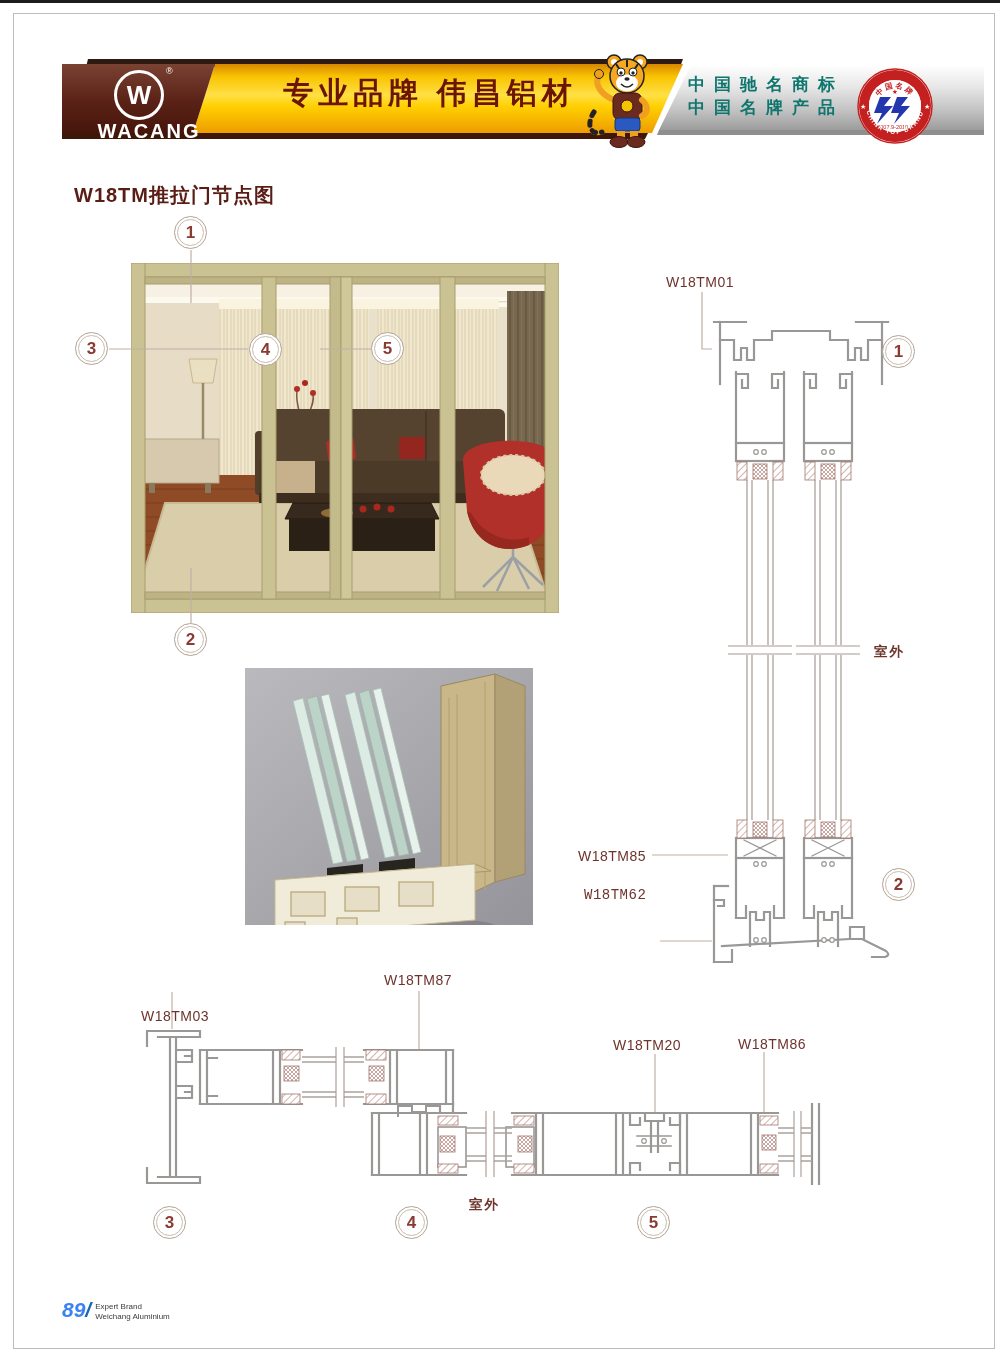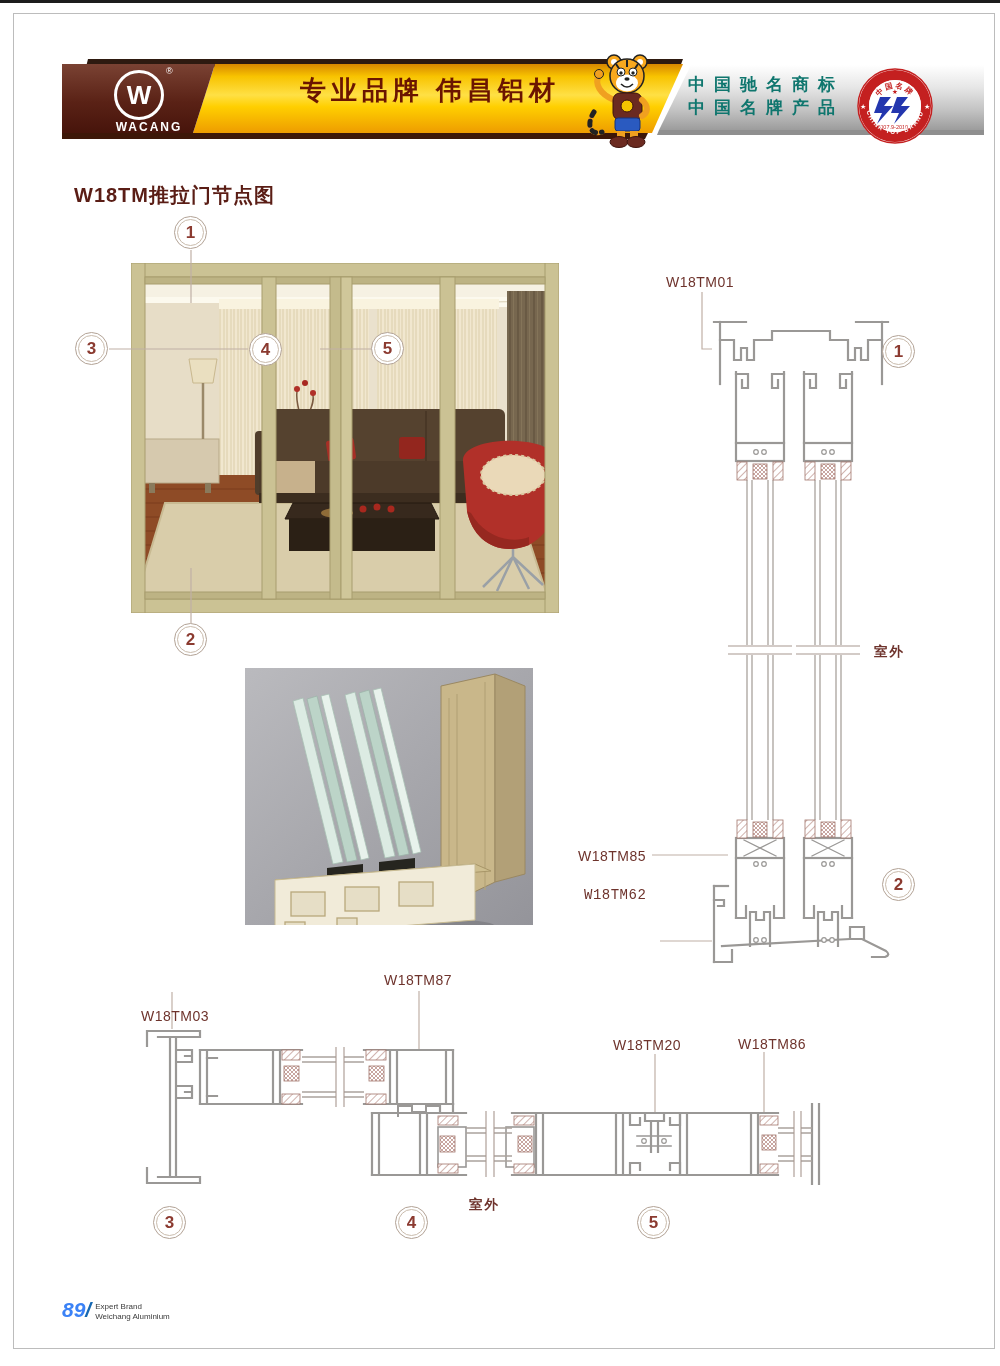--- a/index.html
+++ b/index.html
@@ -11,23 +11,23 @@
 
   
   .banner{position:absolute;left:62px;top:56px;width:922px;height:96px;}
   .banner svg.banner-bg{position:absolute;left:0;top:0;}
   .logo{position:absolute;left:22px;top:8px;width:130px;height:80px;}
   .logo-circle{position:absolute;left:30px;top:6px;width:44px;height:44px;border:3px solid #ffffff;
                border-radius:50%;display:flex;align-items:center;justify-content:center;}
   .logo-w{color:#ffffff;font-size:26px;font-weight:bold;line-height:1;}
   .logo-reg{position:absolute;left:82px;top:2px;color:#ffffff;font-size:9px;}
   .logo-text{position:absolute;left:0px;top:56px;width:130px;text-align:center;color:#ffffff;
-             font-size:12px;font-weight:bold;letter-spacing:2px;}
+             font-size:20px;font-weight:bold;letter-spacing:2px;}
   .banner-cn{position:absolute;left:168px;top:17px;width:400px;text-align:center;
-             color:#6b1500;font-size:26px;font-weight:bold;letter-spacing:5px;white-space:nowrap;}
+             color:#6b1500;font-size:30px;font-weight:bold;letter-spacing:5px;white-space:nowrap;}
   .banner-en{position:absolute;left:168px;top:56px;width:400px;text-align:center;
              color:#42280a;font-size:12.5px;letter-spacing:1px;white-space:nowrap;}
   .honor1,.honor2{position:absolute;left:626px;color:#0f766e;font-size:17px;font-weight:bold;
              letter-spacing:9px;white-space:nowrap;}
   .honor1{top:17px;} .honor2{top:40px;}
   .tiger{position:absolute;left:522px;top:-4px;}
   .badge{position:absolute;left:794px;top:5px;}
 
   
   .doc-title{position:absolute;left:62px;top:170px;margin:12px;color:#5a1d15;font-size:20px;

